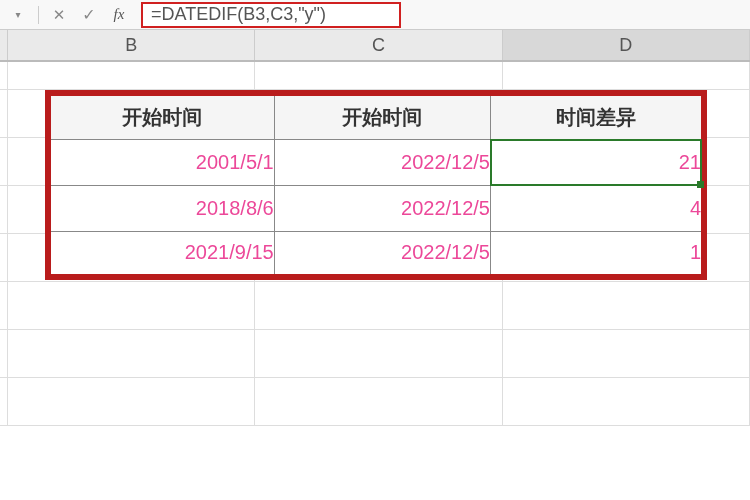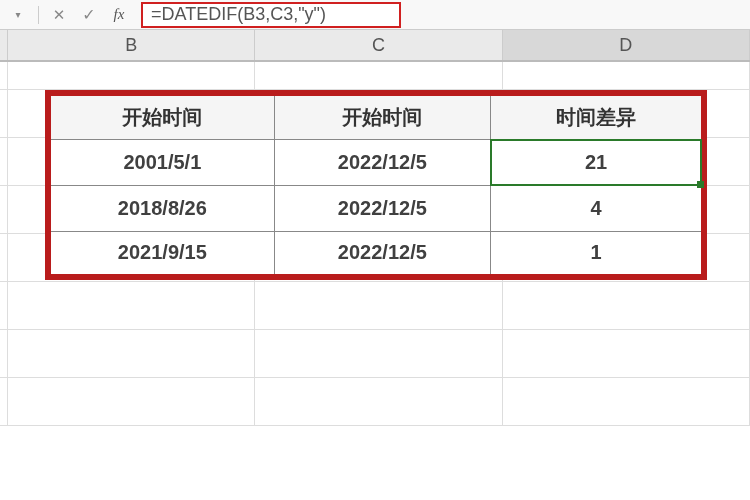--- a/index.html
+++ b/index.html
@@ -122,22 +122,23 @@
       text-align: center;
       font-size: 20px;
       height: 46px;
       color: #333;
     }
     .data-table th {
       background: #f5f5f5;
       font-weight: bold;
     }
     .data-table td {
-      font-weight: bold;
-      color: #404040;
+      font-weight: normal;
+      color: #ec4899;
+      text-align: right;
     }
     .col-b { width: 228px; }
     .col-c { width: 218px; }
     .col-d { width: 216px; }
     .active-cell-outline {
       position: absolute;
       border: 2px solid #2a7a2a;
       pointer-events: none;
       background: transparent;
     }
@@ -237,21 +238,21 @@
       <tr>
         <td>2001/5/1</td>
         <td>2022/12/5</td>
         <td style="position:relative;">21
           <div class="active-cell-outline" style="top:-1px;left:-1px;right:-1px;bottom:-1px;">
             <div class="fill-handle"></div>
           </div>
         </td>
       </tr>
       <tr>
-        <td>2018/8/26</td>
+        <td>2018/8/6</td>
         <td>2022/12/5</td>
         <td>4</td>
       </tr>
       <tr>
         <td>2021/9/15</td>
         <td>2022/12/5</td>
         <td>1</td>
       </tr>
     </tbody>
   </table>

